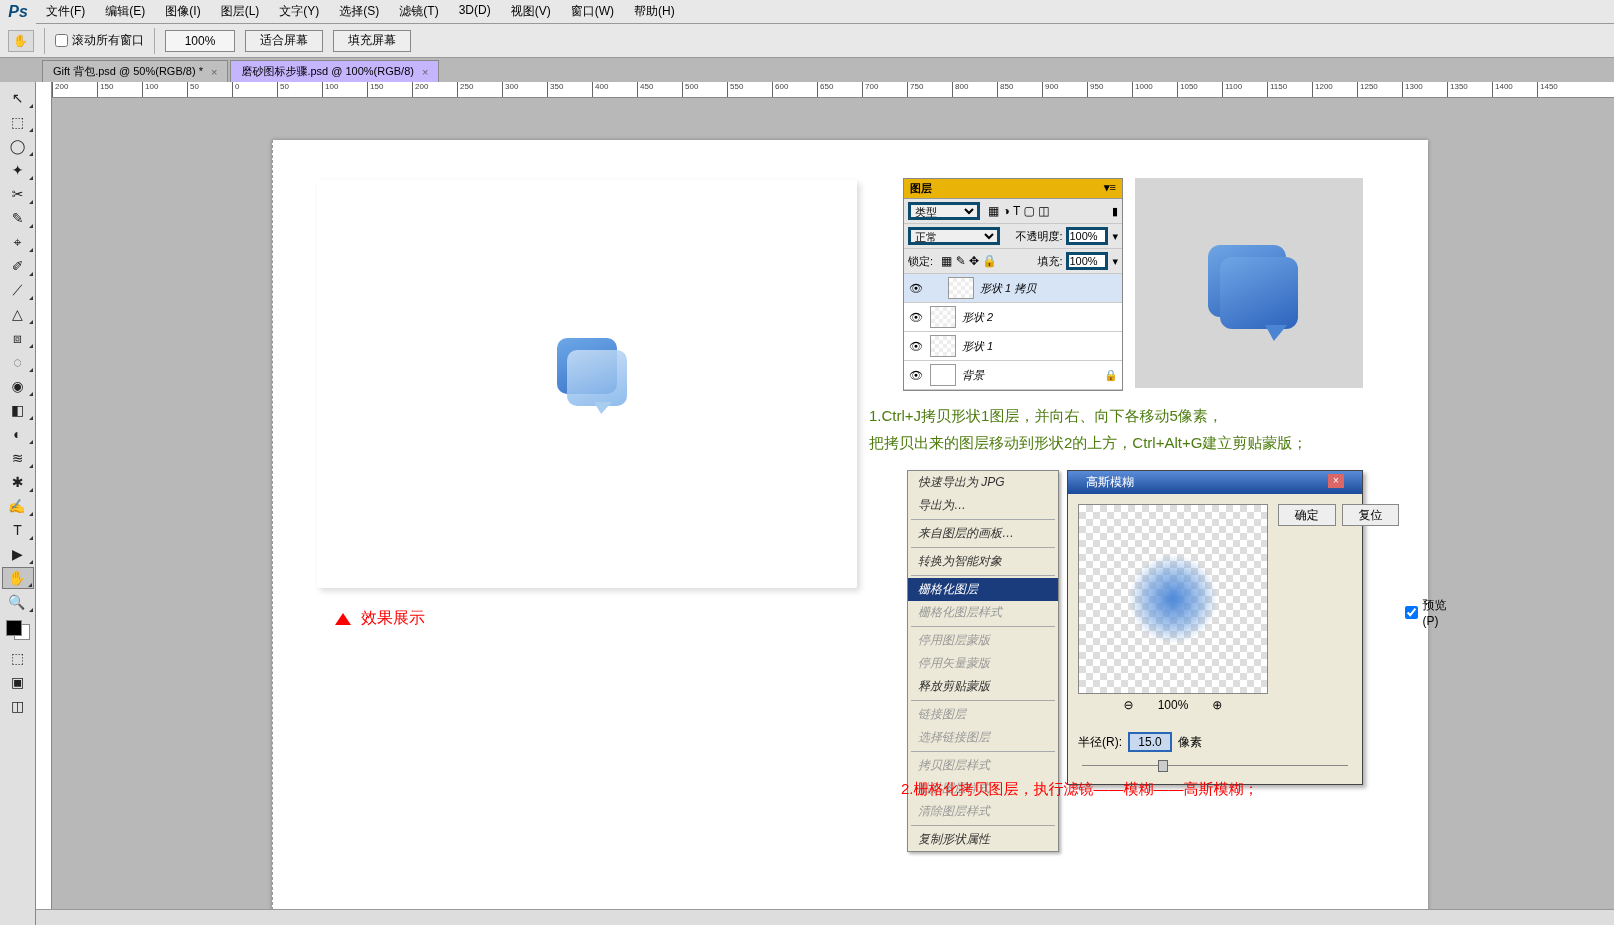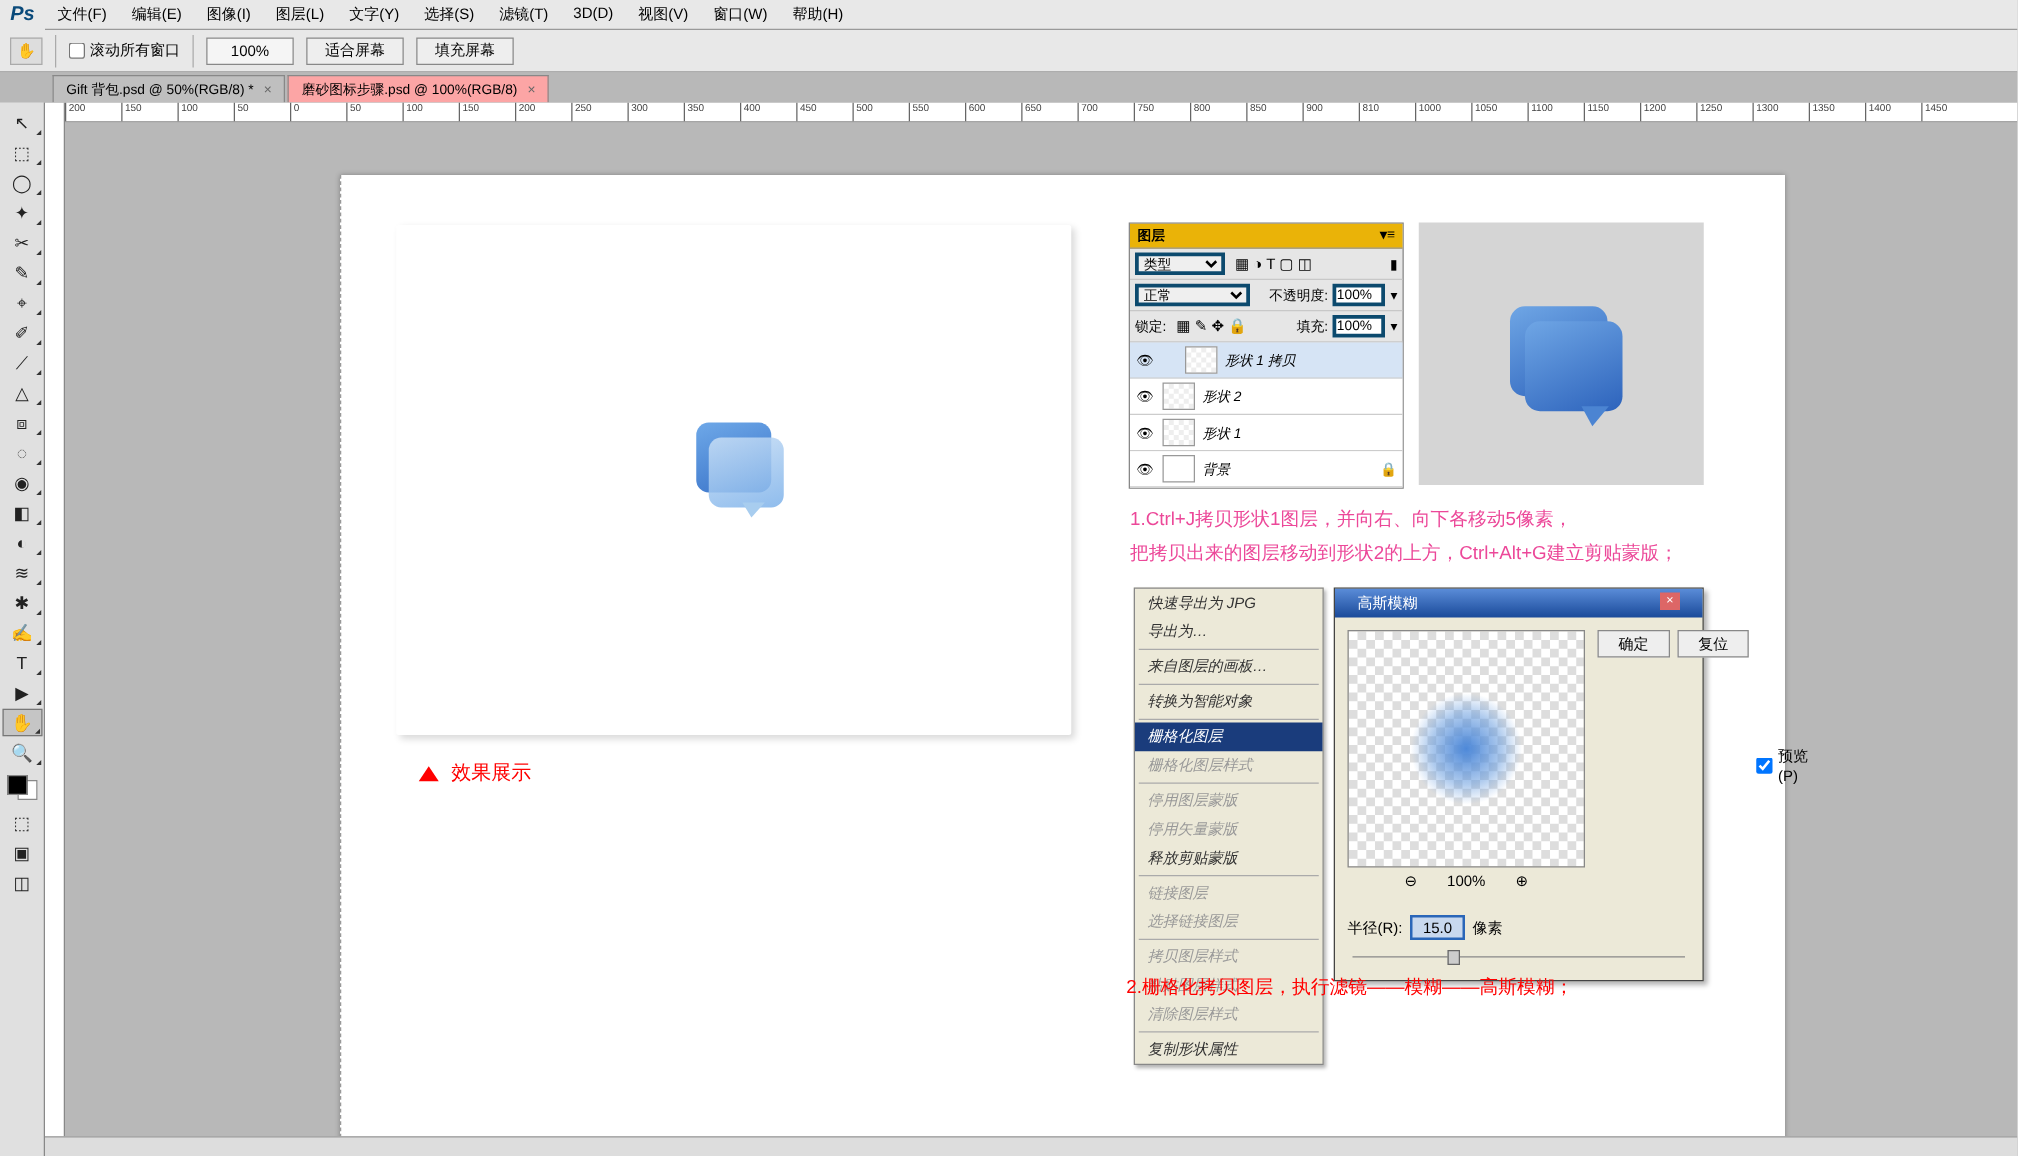--- a/index.html
+++ b/index.html
@@ -16,21 +16,21 @@
 .options-bar { height: 34px; background: #e8e8e8; display: flex; align-items: center; border-bottom: 1px solid #999; padding-left: 8px; gap: 10px; }
 .tool-icon-small { width: 26px; height: 22px; border: 1px solid #aaa; display: flex; align-items: center; justify-content: center; background: #ddd; }
 .divider-v { width: 1px; height: 26px; background: #aaa; }
 .checkbox-lbl { display: flex; align-items: center; gap: 4px; font-size: 12px; }
 .opt-field { width: 70px; height: 22px; border: 1px solid #888; background: #f5f5f5; text-align: center; font-size: 12px; }
 .opt-btn { height: 22px; padding: 0 14px; border: 1px solid #888; background: #eee; font-size: 12px; }
 
 
 .doc-tabs { height: 24px; background: #b8b8b8; display: flex; align-items: flex-end; padding-left: 42px; }
 .doc-tab { background: #bfbfbf; border: 1px solid #888; border-bottom: none; padding: 3px 10px; font-size: 11px; display: flex; gap: 8px; align-items: center; margin-right: 2px; }
-.doc-tab.active { background: #fca5a5; }
+.doc-tab.active { background: #c4b5fd; }
 .tab-close { cursor: pointer; color: #666; }
 
 
 .main-container { display: flex; height: calc(925px - 24px - 34px - 24px); }
 
 
 .tools-panel { width: 36px; background: #e0e0e0; border-right: 1px solid #888; display: flex; flex-direction: column; padding-top: 4px; }
 .tool-slot { width: 32px; height: 22px; margin: 1px auto; display: flex; align-items: center; justify-content: center; position: relative; cursor: pointer; }
 .tool-slot.selected { background: #c5c5c5; border: 1px solid #777; }
 .tool-corner { position: absolute; right: 1px; bottom: 1px; width: 0; height: 0; border-style: solid; border-width: 0 0 4px 4px; border-color: transparent transparent #333 transparent; }
@@ -72,21 +72,21 @@
 .lock-icon { margin-left: auto; color: #777; }
 
 
 .icon-preview { position: absolute; left: 862px; top: 38px; width: 228px; height: 210px; background: #d5d5d5; display: flex; align-items: center; justify-content: center; }
 .gb-g { width: 82px; height: 76px; border-radius: 12px; position: relative; }
 .gb-back2 { position: absolute; width: 78px; height: 72px; background: linear-gradient(155deg,#6fa6e5,#2d63bc); border-radius: 12px; }
 .gb-front2 { position: absolute; width: 78px; height: 72px; background: linear-gradient(155deg,#6fa6e5,#2d63bc); border-radius: 12px; left: 12px; top: 12px; }
 .gb-tail2 { position: absolute; left: 56px; top: 80px; width: 0; height: 0; border-style: solid; border-width: 16px 11px 0 11px; border-color: #4b84d2 transparent transparent transparent; transform: skewX(-8deg); }
 
 
-.instr-1 { position: absolute; left: 631px; top: 262px; color: #ec4899; font-size: 15px; line-height: 1.8; }
+.instr-1 { position: absolute; left: 596px; top: 262px; color: #4d7c0f; font-size: 15px; line-height: 1.8; }
 
 
 .ctx-menu { position: absolute; left: 634px; top: 330px; width: 152px; background: #ece9d8; border: 1px solid #888; box-shadow: 2px 2px 3px rgba(0,0,0,0.3); font-size: 12px; }
 .ctx-item { padding: 3px 10px; border-bottom: none; color: #333; font-style: italic; }
 .ctx-item.disabled { color: #999; }
 .ctx-item.selected { background: #1a3c7c; color: #fff; }
 .ctx-sep { height: 1px; background: #aaa; margin: 2px 3px; }
 
 
 .dialog { position: absolute; left: 794px; top: 330px; width: 296px; background: #ece9d8; border: 1px solid #444; box-shadow: 3px 3px 4px rgba(0,0,0,0.3); }
@@ -280,21 +280,21 @@
         <div class="ruler-tick">450</div>
         <div class="ruler-tick">500</div>
         <div class="ruler-tick">550</div>
         <div class="ruler-tick">600</div>
         <div class="ruler-tick">650</div>
         <div class="ruler-tick">700</div>
         <div class="ruler-tick">750</div>
         <div class="ruler-tick">800</div>
         <div class="ruler-tick">850</div>
         <div class="ruler-tick">900</div>
-        <div class="ruler-tick">810</div>
+        <div class="ruler-tick">950</div>
         <div class="ruler-tick">1000</div>
         <div class="ruler-tick">1050</div>
         <div class="ruler-tick">1100</div>
         <div class="ruler-tick">1150</div>
         <div class="ruler-tick">1200</div>
         <div class="ruler-tick">1250</div>
         <div class="ruler-tick">1300</div>
         <div class="ruler-tick">1350</div>
         <div class="ruler-tick">1400</div>
         <div class="ruler-tick">1450</div>

